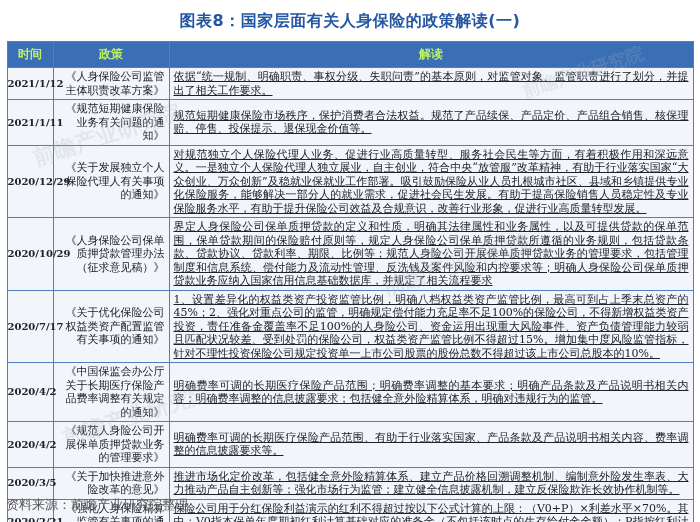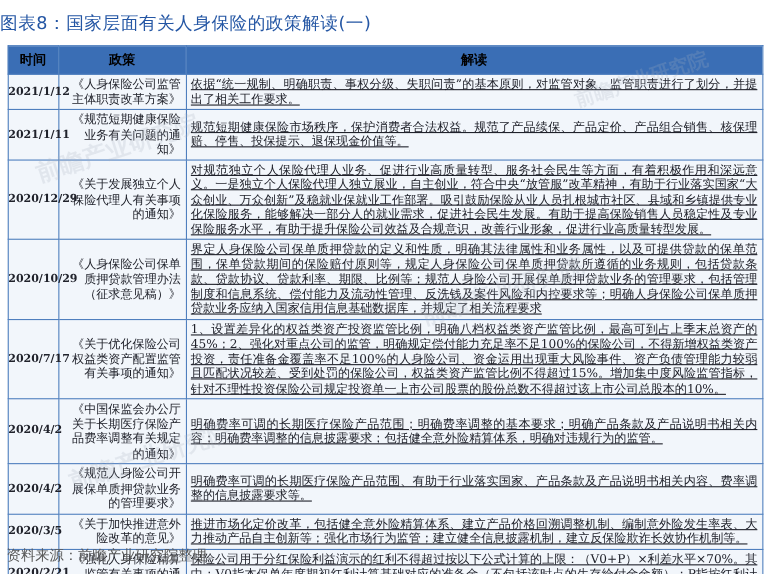--- a/index.html
+++ b/index.html
@@ -12,35 +12,36 @@
   }
   html,body{margin:0;padding:0;background:#ffffff;}
   .page{
     position:relative;
     width:700px;height:522px;
     background:#ffffff;
     overflow:hidden;
     font-family:"DejaVu Sans","Liberation Sans",sans-serif;
   }
   .title{
+    text-align:center;
     color:var(--title-color);
-    font-weight:normal;
+    font-weight:bold;
     font-size:16px;
     padding-top:11px;
     letter-spacing:0.5px;
   }
   table.policy-table{
     border-collapse:collapse;
     width:687px;
     margin:9px auto 0 auto;
     table-layout:fixed;
   }
   .policy-table th{
     background:var(--header-bg);
-    color:#000000;
+    color:#bef264;
     font-size:12px;
     font-weight:bold;
     padding:4px 2px;
     border:1px solid var(--border);
     font-family:"DejaVu Sans","Liberation Sans",sans-serif;
   }
   .policy-table td{
     border:1px solid var(--border);
     background:var(--cell-bg);
     color:var(--body-text);

